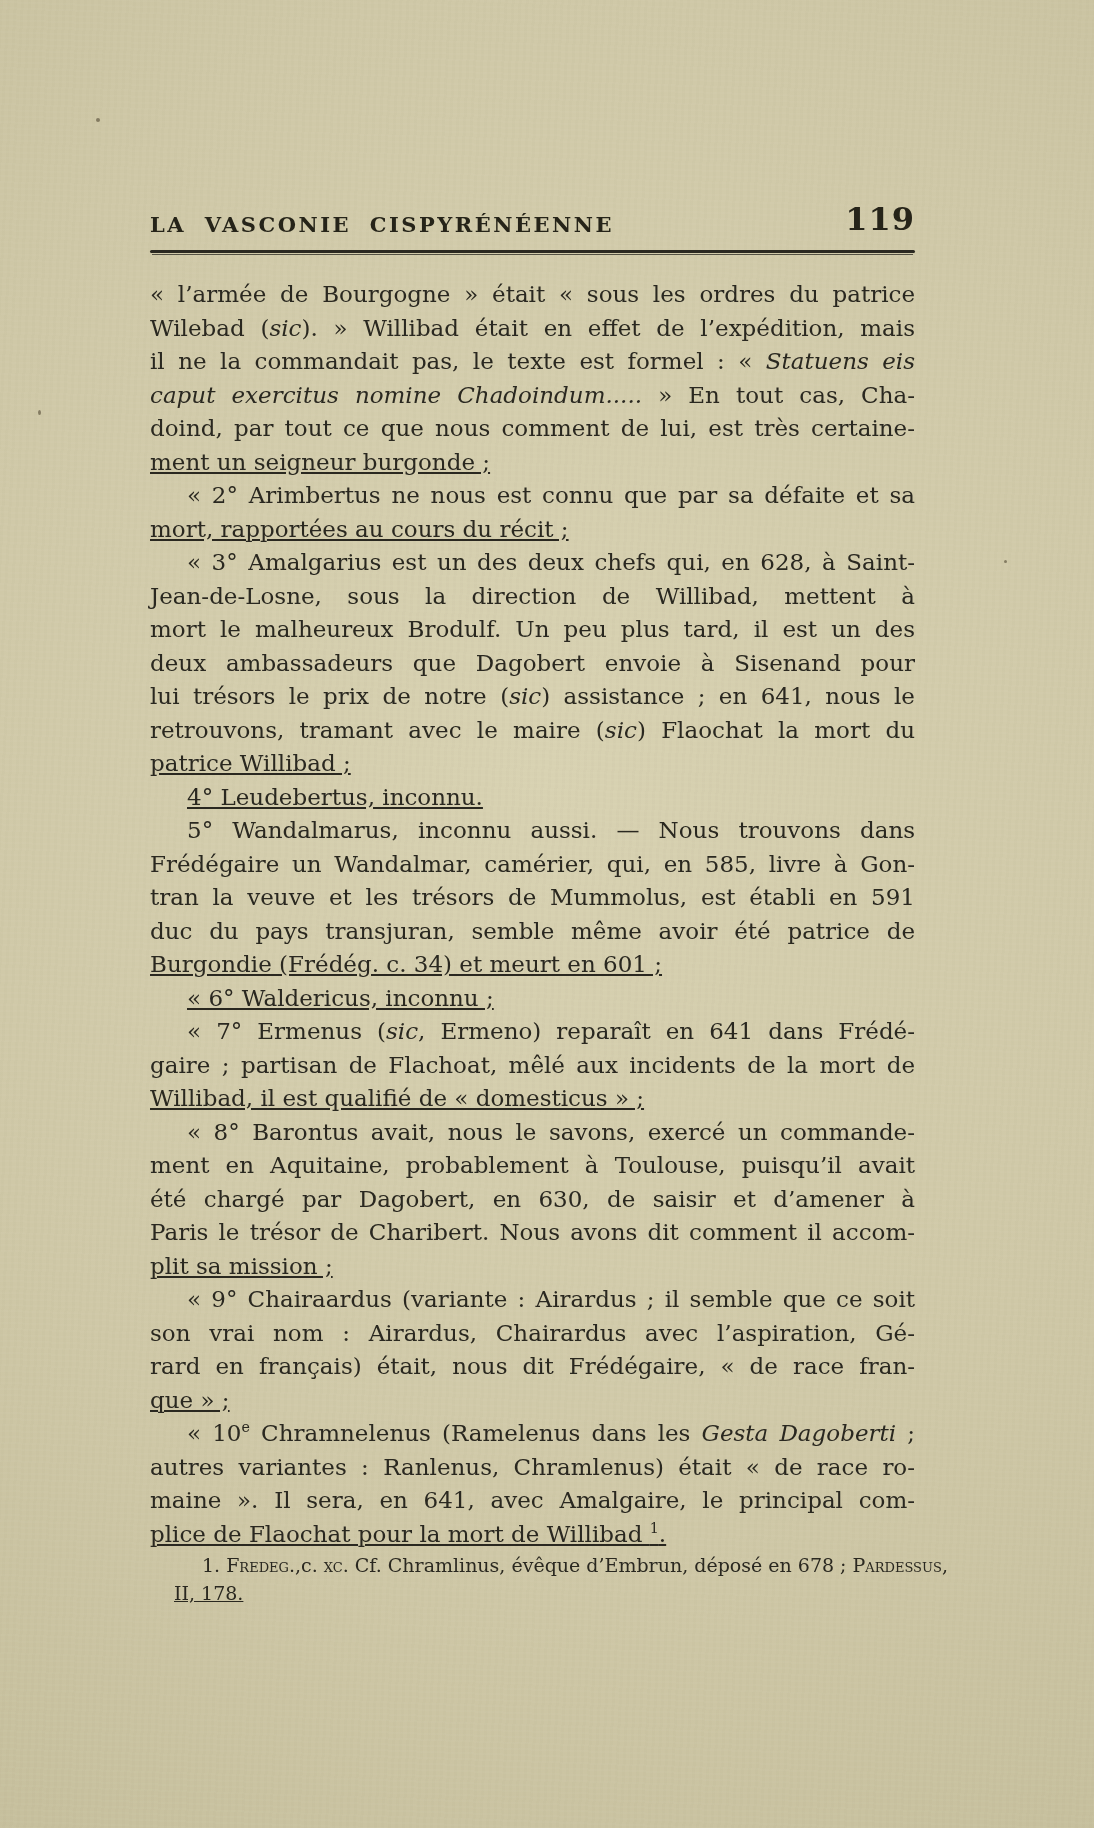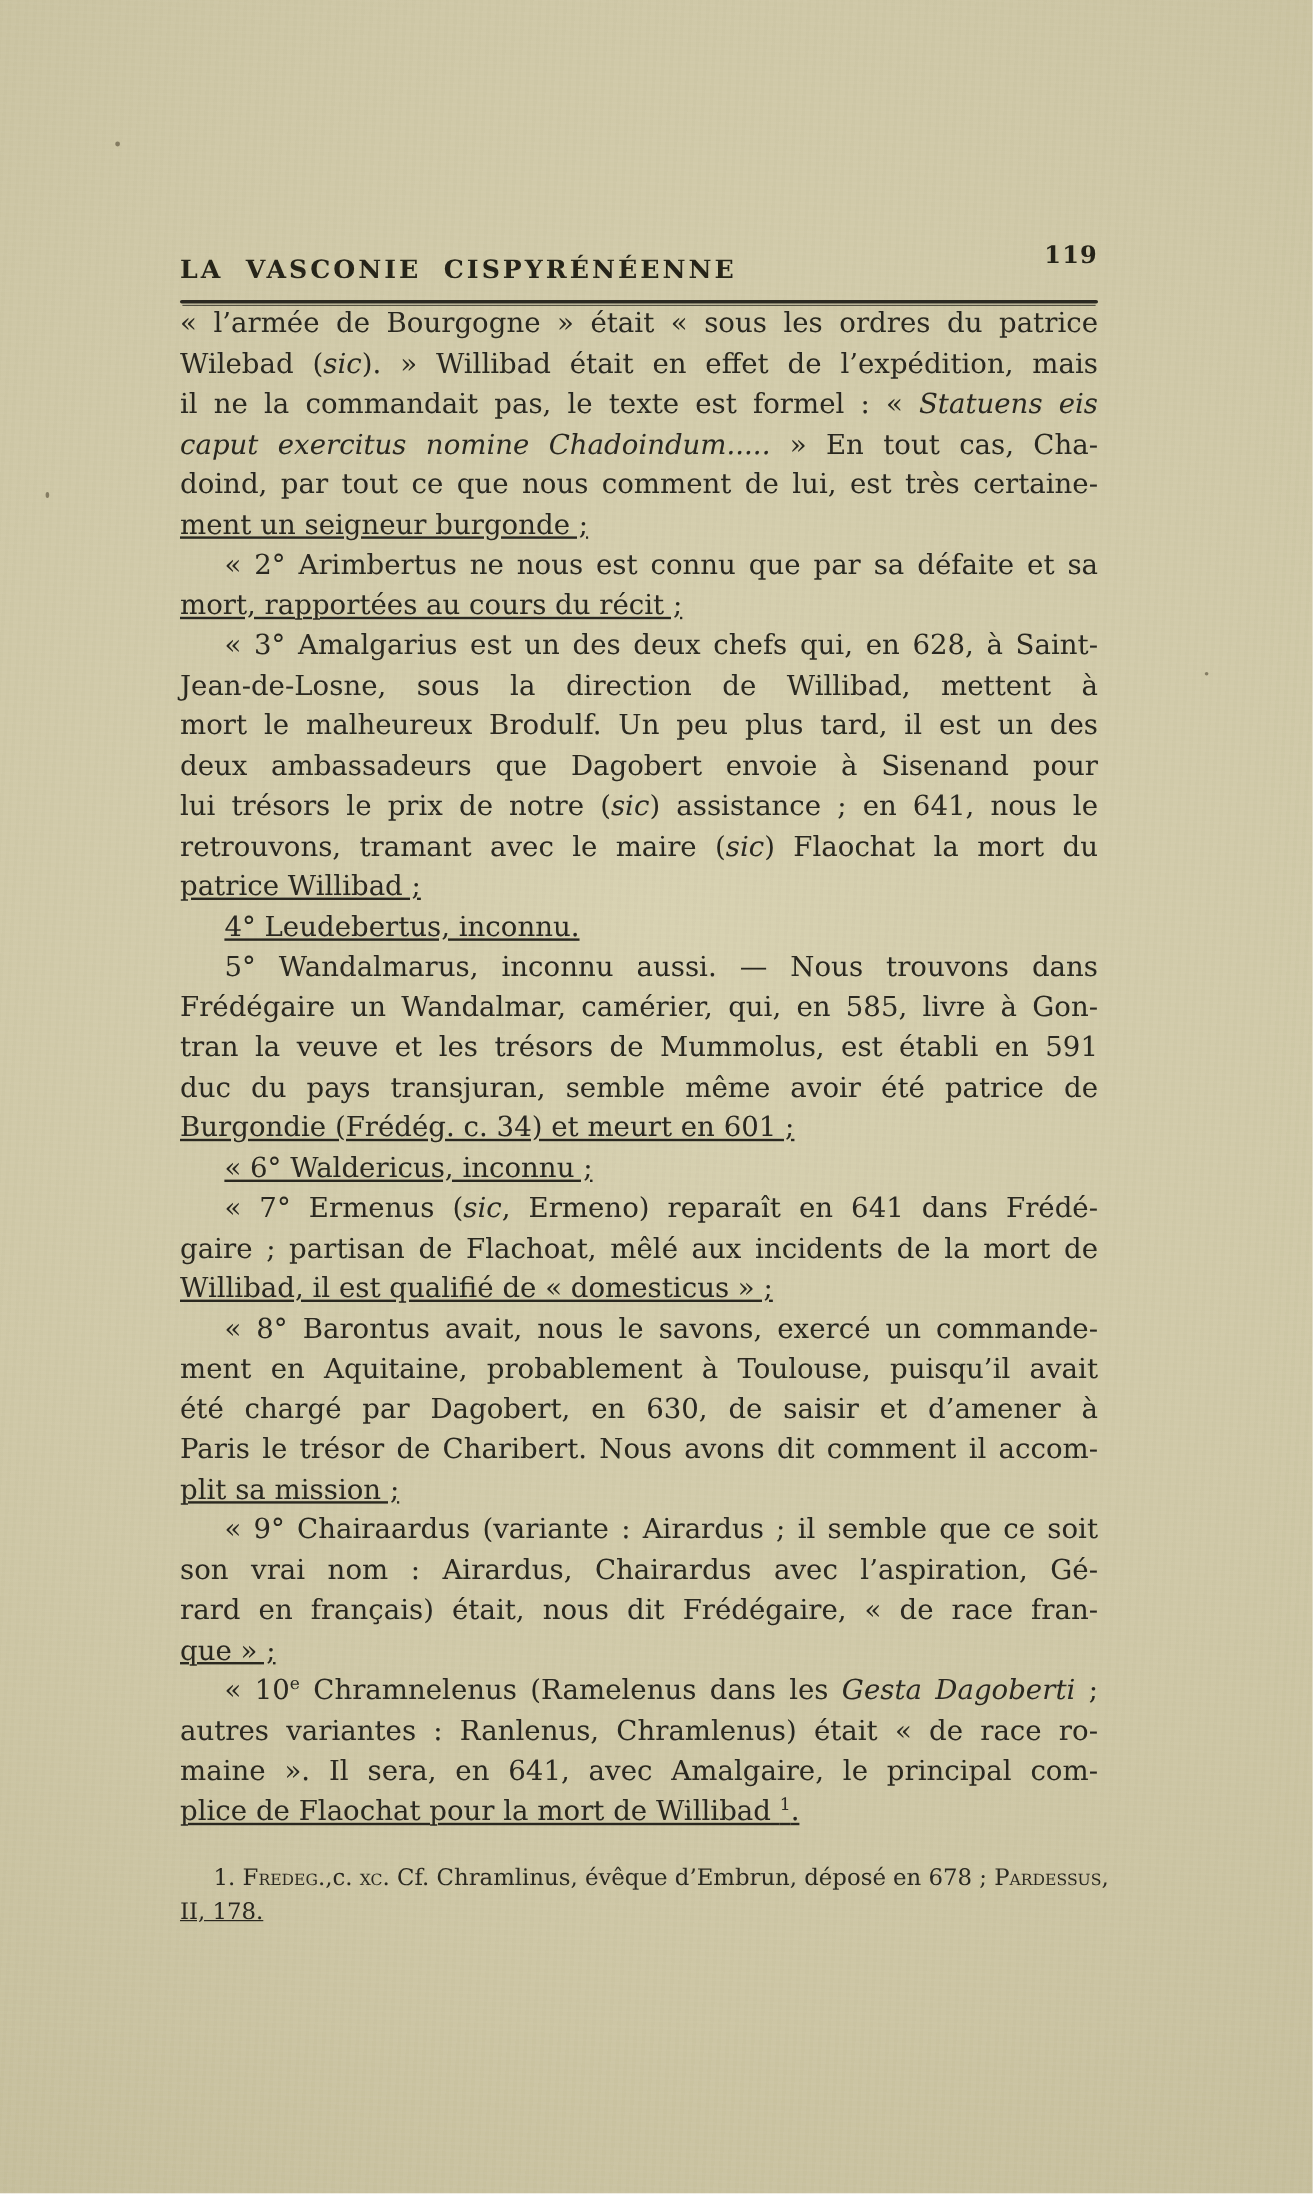--- a/index.html
+++ b/index.html
@@ -27,55 +27,55 @@
     position:relative;height:50px;
   }
   .head-title{
     position:absolute;left:0;right:90px;top:14px;
     text-align:left;
     font-weight:bold;font-size:21px;letter-spacing:2.5px;word-spacing:9px;
     color:#262419;
   }
   .head-page{
     position:absolute;right:0;top:2px;
-    font-weight:bold;font-size:20px;letter-spacing:1px;
+    font-weight:bold;font-size:32px;letter-spacing:1px;
     color:#262419;
   }
   .head-rule{
     position:absolute;left:0;top:52px;width:765px;height:6px;
   }
   .head-rule::before{
     content:"";position:absolute;left:0;right:0;top:0;height:3px;
     background:#2b2921;border-radius:2px;
   }
   .head-rule::after{
     content:"";position:absolute;left:2px;right:2px;top:4px;height:1px;
     background:rgba(43,41,33,.75);
   }
   .body-text{
-    position:absolute;left:0;top:56px;width:765px;
+    position:absolute;left:0;top:80px;width:765px;
     font-size:23px;line-height:33.5px;
   }
   .line{
     white-space:nowrap;
     text-align:justify;
     -moz-text-align-last:justify;
     text-align-last:justify;
     height:33.5px;
   }
   .line.last{ text-align-last:left; -moz-text-align-last:left; text-align:left;text-decoration:underline; }
   .line.indent{ padding-left:37px; }
   .it{ font-style:italic; }
   .sc{ font-variant:small-caps; }
   .sup{ font-size:0.62em; vertical-align:super; line-height:0; }
   .footnote{
     position:absolute;left:0;top:1354px;width:765px;
     font-size:19px;line-height:27.5px;
   }
-  .footnote .line{ height:27.5px; }
+  .footnote .line{ height:27.5px;margin-left:24px; }
   .footnote .line.indent{ padding-left:28px; }
   .speck{position:absolute;border-radius:50%;background:rgba(70,60,40,.55);}
 </style>
 </head>
 <body>
 
 <div class="page">
   <div class="grain"></div>
   <span class="speck" style="left:96px;top:118px;width:4px;height:4px;"></span>
   <span class="speck" style="left:38px;top:410px;width:3px;height:5px;"></span>

